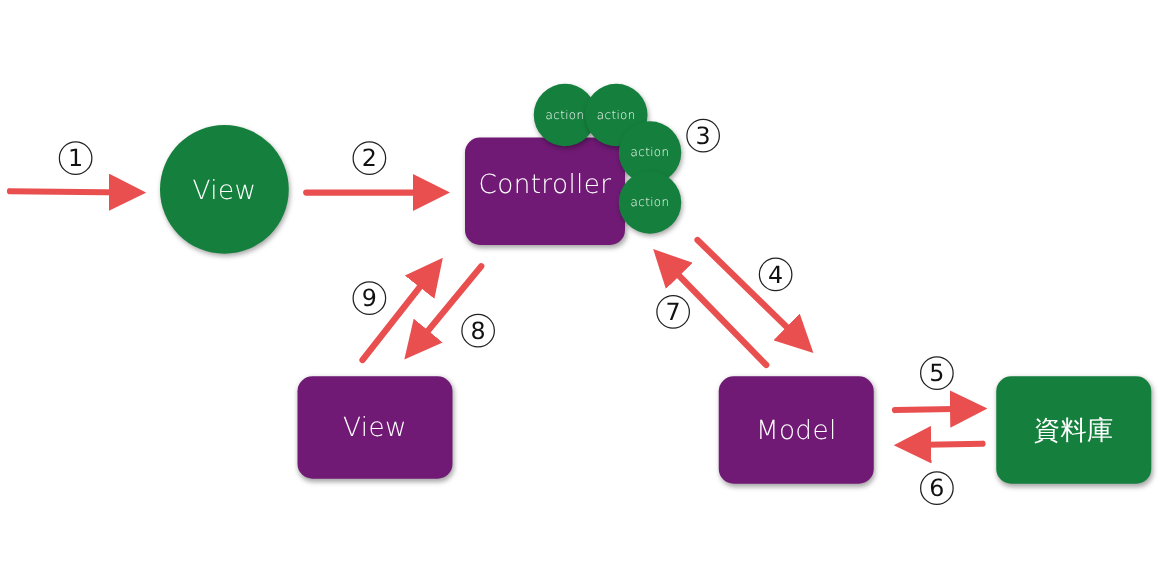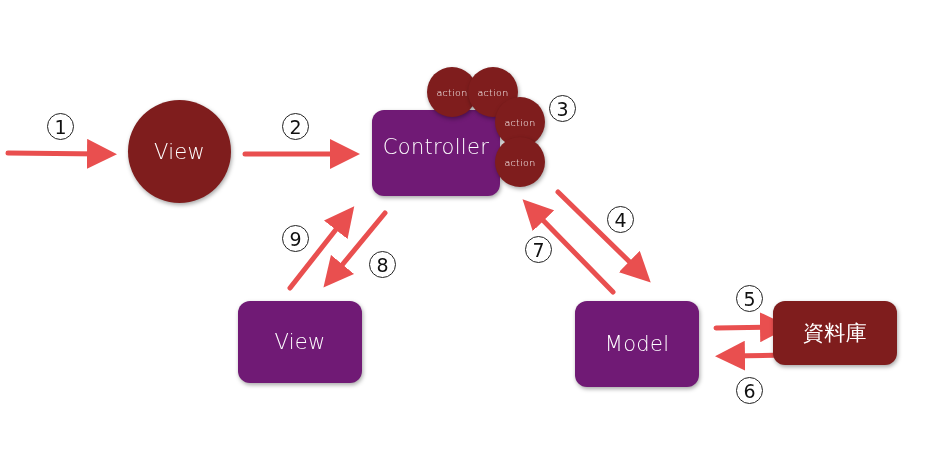--- a/index.html
+++ b/index.html
@@ -2,21 +2,21 @@
 <html><head>
 <meta charset="utf-8">
 <style>
   html, body { margin: 0; padding: 0; background: #ffffff; }
   body { width: 940px; height: 459px; position: relative; overflow: hidden;
          font-family: "DejaVu Sans", sans-serif; }
   .node { position: absolute; display: flex; align-items: center; justify-content: center;
           color: #ffffff; font-family: "DejaVu Sans", sans-serif; font-weight: 300;
           box-shadow: 1px 2px 4px rgba(0,0,0,0.35); }
   .light { background: #701a75; border-radius: 12px; }
-  .dark { background: #7f1d1d; justify-content: center; }
+  .dark { background: #15803d; justify-content: center; }
   .circle { border-radius: 50%; }
   .node span { font-size: 21px; letter-spacing: 0.3px; }
   .action span { font-size: 9.5px; }
   .num { position: absolute; width: 27px; height: 27px; border: 1.3px solid #222;
          border-radius: 50%; display: flex; align-items: center; justify-content: center;
          font-family: "DejaVu Sans", sans-serif; font-size: 19px; color: #111; background: #fff;
          box-sizing: border-box; }
   svg.arrows { position: absolute; left: 0; top: 0; }
 </style>
 </head>
@@ -62,21 +62,21 @@
 </div>
 
 <div class="node light" style="left:238px;top:301px;width:124px;height:82px;">
   <span>View</span>
 </div>
 
 <div class="node light" style="left:575px;top:301px;width:124px;height:86px;">
   <span>Model</span>
 </div>
 
-<div class="node dark" style="left:773px;top:301px;width:124px;height:64px;border-radius:12px;">
+<div class="node dark" style="left:797px;top:301px;width:124px;height:86px;border-radius:12px;">
   <span>資料庫</span>
 </div>
 
 <div class="num" style="left:47px;top:113px;">1</div>
 <div class="num" style="left:282px;top:113px;">2</div>
 <div class="num" style="left:549px;top:95px;">3</div>
 <div class="num" style="left:607px;top:206px;">4</div>
 <div class="num" style="left:736px;top:285px;">5</div>
 <div class="num" style="left:736px;top:377px;">6</div>
 <div class="num" style="left:525px;top:236px;">7</div>

